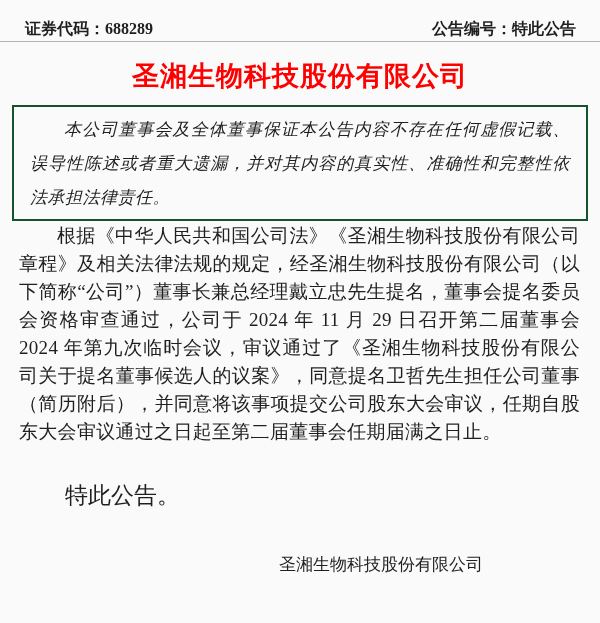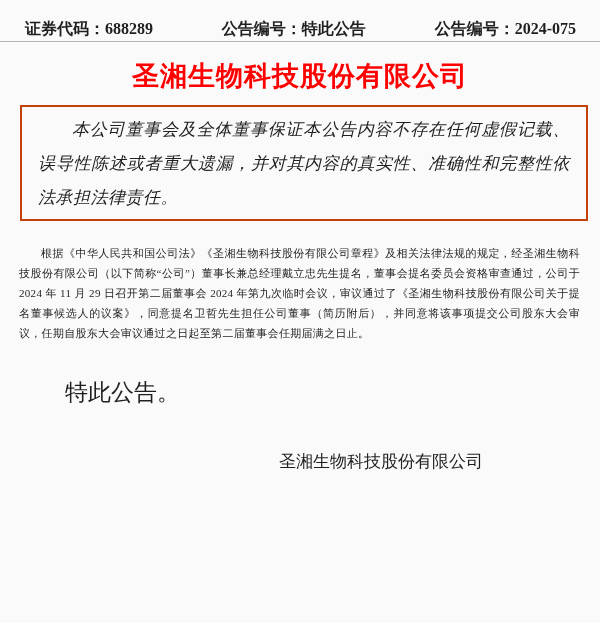--- a/index.html
+++ b/index.html
@@ -27,38 +27,38 @@
     margin-top:14px;
     text-align:center;
     font-family:"Liberation Sans","DejaVu Sans",sans-serif;
     font-weight:bold;
     font-size:27px; line-height:40px;
     letter-spacing:1px;
   }
 
   
   .notice-box {
-    margin:9px 12px 0 20px;
-    border:2px solid #c2410c;
+    margin:9px 12px 0 12px;
+    border:2px solid #14532d;
     padding:6px 16px 4px 16px;
     background:transparent;
   }
   .notice-text {
     font-style:italic;
     font-size:17px; line-height:34px;
     text-align:justify;
     text-indent:2em;
     letter-spacing:0.5px;
   }
 
   
   .body-block { padding:0 20px 0 19px; }
   .body-paragraph {
-    margin-top:22px;
-    font-size:11px; line-height:20px;
+    margin-top:1px;
+    font-size:19px; line-height:28px;
     text-align:justify;
     text-indent:2em;
     letter-spacing:0.3px;
   }
   .closing-line {
     margin-top:36px;
     font-size:23px; line-height:28px;
     text-indent:2em;
   }
 
@@ -72,21 +72,20 @@
   .sig-company { display:block; margin-right:17px; }
 </style>
 </head>
 <body>
 
 <div class="doc">
 
   <div class="header-row">
     <span><span>证券代码：</span><span>688289</span></span>
     <span><span>公告编号：</span><span>特此公告</span></span>
-    <span><span>公告编号：</span><span>2024-075</span></span>
   </div>
 
   <div class="title-block" style="color:#fe0000;">
     <div>圣湘生物科技股份有限公司</div>
   </div>
 
   <div class="notice-box">
     <p class="notice-text">本公司董事会及全体董事保证本公告内容不存在任何虚假记载、误导性陈述或者重大遗漏，并对其内容的真实性、准确性和完整性依法承担法律责任。</p>
   </div>
 

